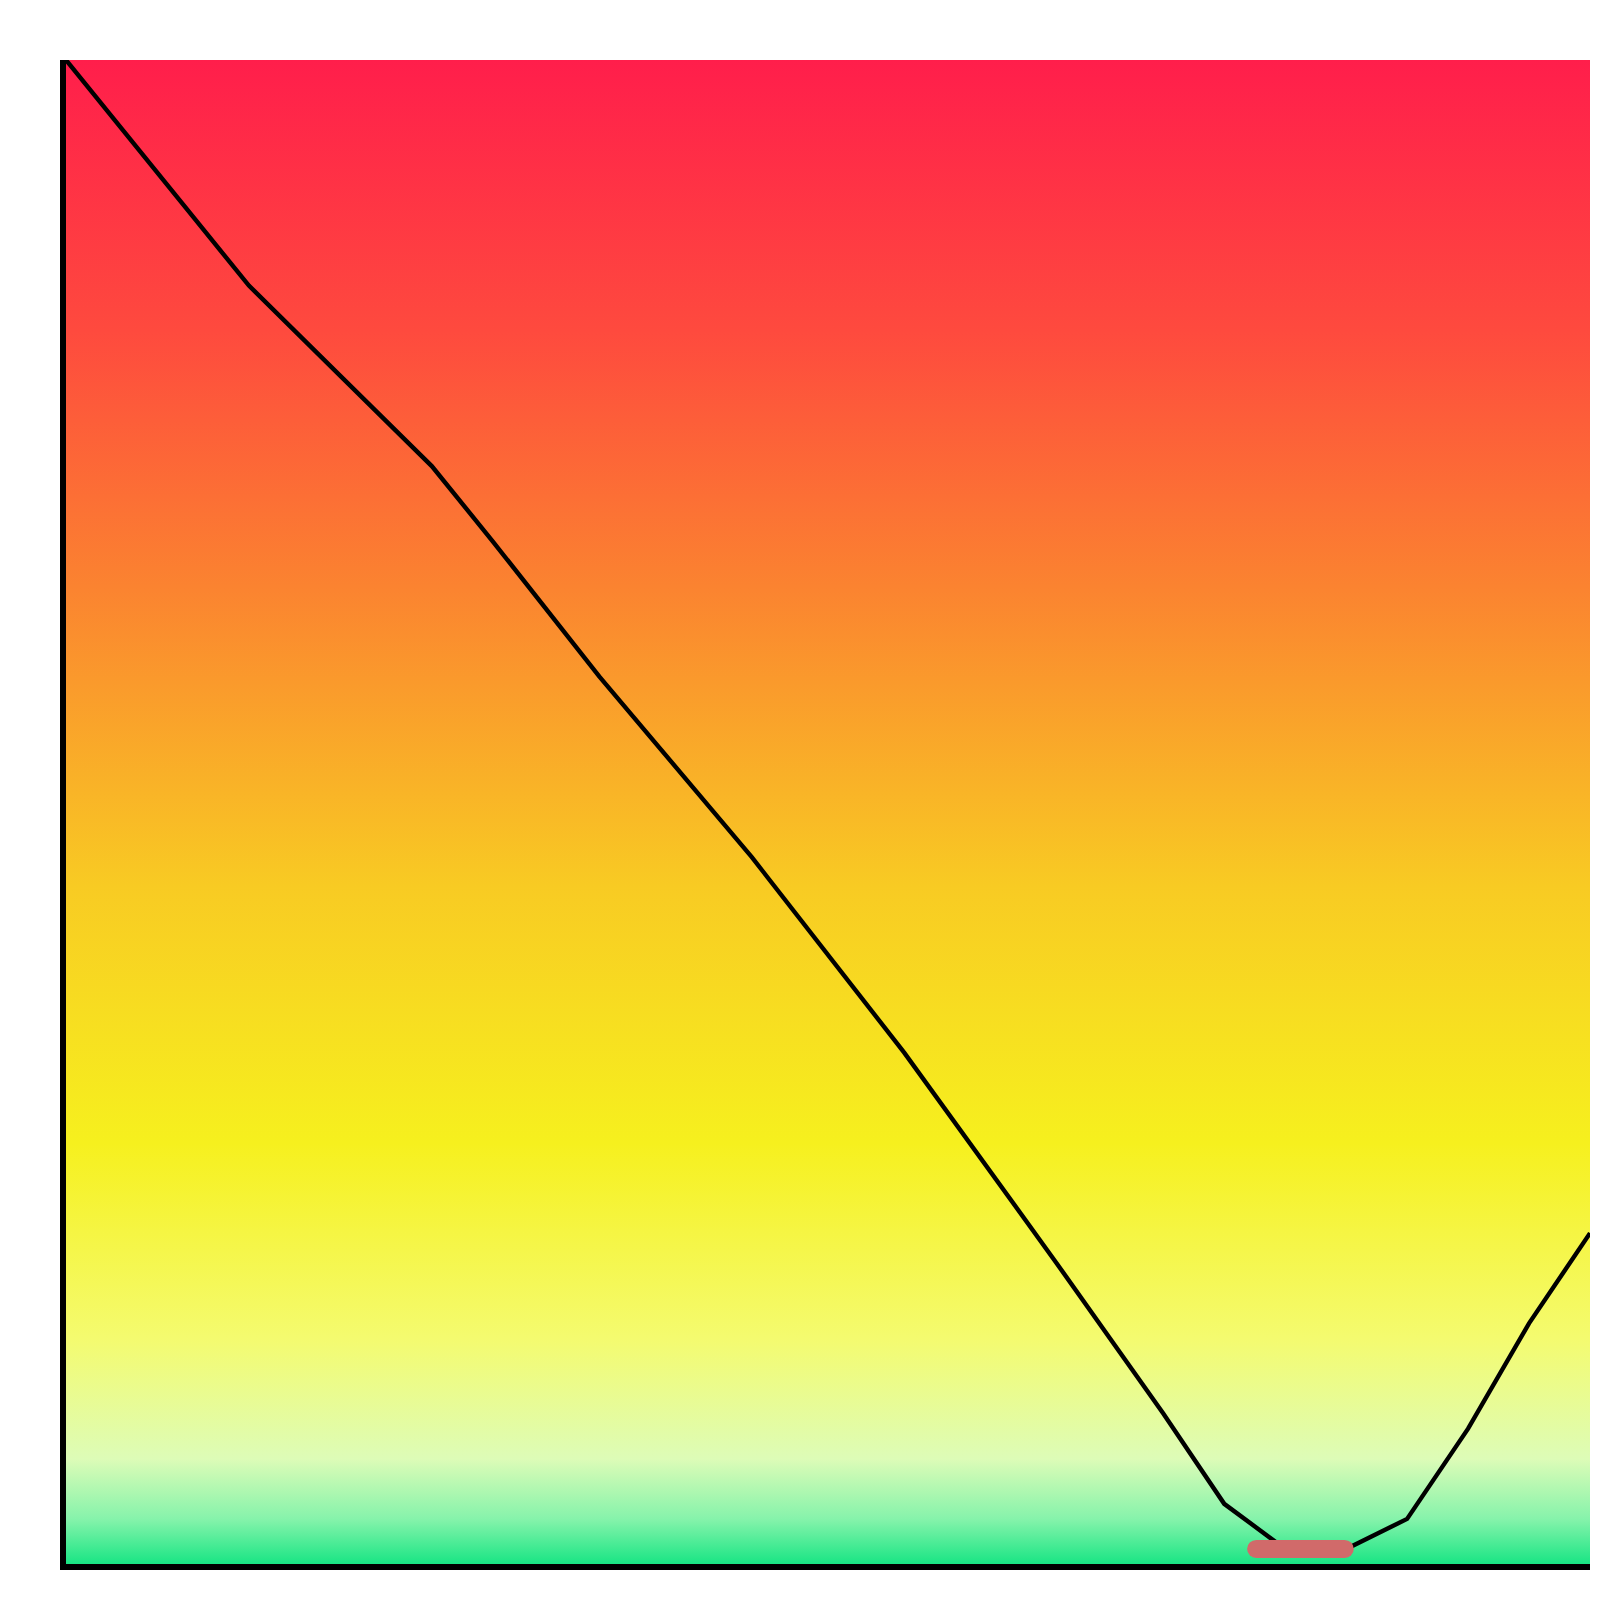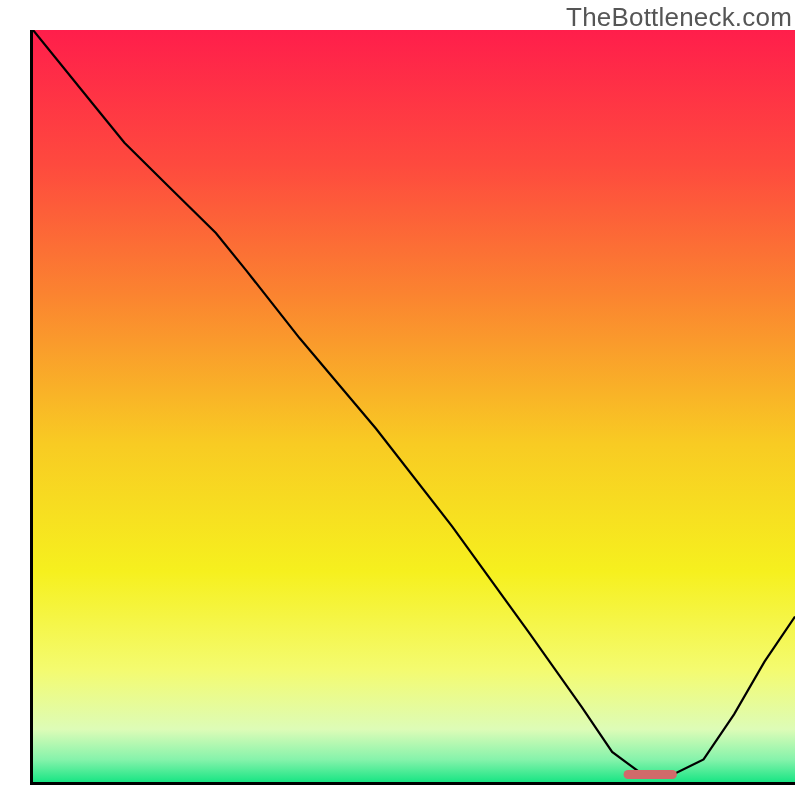--- a/index.html
+++ b/index.html
@@ -50,21 +50,20 @@
     top: 0;
     width: 100%;
     height: 100%;
   }
 </style>
 </head>
 <body>
 
 <div class="chart-root">
 
-  <div class="watermark">TheBottleneck.com</div>
 
   <div class="plot-area">
     <svg class="gradient-bg" viewBox="0 0 100 100" preserveAspectRatio="none">
       <defs>
         <linearGradient id="grad" x1="0" y1="0" x2="0" y2="1">
             <stop offset="0%" stop-color="#FF1E4B"></stop>
             <stop offset="18%" stop-color="#FE4A3E"></stop>
             <stop offset="35%" stop-color="#FB8330"></stop>
             <stop offset="55%" stop-color="#F8CB23"></stop>
             <stop offset="72%" stop-color="#F6F01E"></stop>

